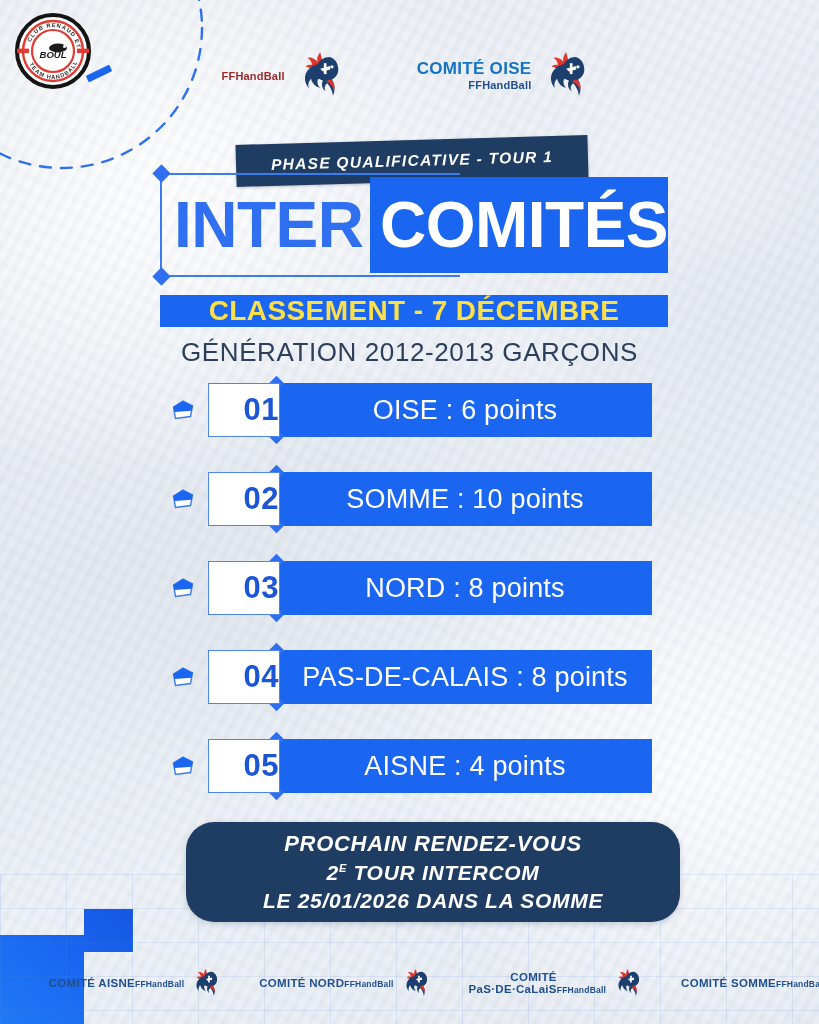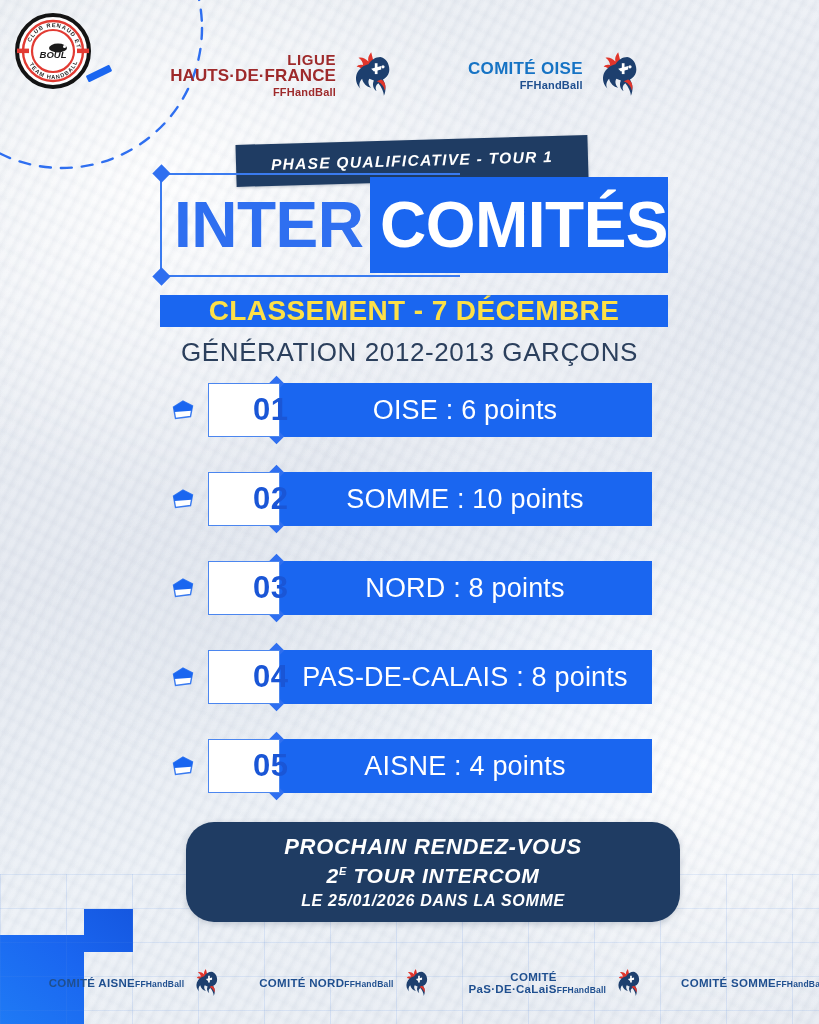--- a/index.html
+++ b/index.html
@@ -142,21 +142,21 @@
     display:flex;align-items:center;padding-left:172px;
   }
   .bullet{
     position:absolute;left:172px;top:50%;transform:translateY(-50%);
     width:22px;height:20px;
   }
   .bullet svg{display:block;}
   .rank-num-box{
     position:relative;margin-left:36px;width:72px;height:54px;
     background:#ffffff;border:1.5px solid #4b86ef;
-    display:flex;align-items:center;justify-content:flex-start;
+    display:flex;align-items:center;justify-content:flex-end;
     box-sizing:border-box;z-index:2;padding-left:44px;
   }
   .rank-num-box span{
     color:#1a56d6;font-size:31px;font-weight:bold;letter-spacing:.5px;
   }
   .rank-bar{
     position:relative;flex:0 0 auto;width:374px;height:54px;background:#1a66f0;
     display:flex;align-items:center;justify-content:center;
     margin-left:-2px;
   }
@@ -182,21 +182,21 @@
     background:#1f3c63;border-radius:28px;
     display:flex;flex-direction:column;align-items:center;justify-content:center;
     box-shadow:0 2px 6px rgba(20,40,70,.2);
   }
   .next-card .nl{
     color:#ffffff;font-weight:bold;font-style:italic;letter-spacing:.7px;
     white-space:nowrap;
   }
   .next-card .nl1{font-size:22px;}
   .next-card .nl2{font-size:21px;margin-top:4px;}
-  .next-card .nl3{font-size:16px;margin-top:4px;}
+  .next-card .nl3{font-size:21px;margin-top:4px;}
   .next-card sup{font-size:11px;vertical-align:super;}
 
   
   .footer-logos{
     position:absolute;left:0;bottom:14px;width:819px;height:54px;
     display:flex;align-items:center;justify-content:center;gap:34px;
     padding-left:96px;box-sizing:border-box;
   }
   .flogo{display:flex;align-items:center;gap:5px;}
   .flogo .fw{display:flex;align-items:flex-end;line-height:1.05;}
@@ -255,24 +255,20 @@
       <text font-family="Liberation Sans, sans-serif" font-size="5.6" font-weight="bold" fill="#2a2a2a" letter-spacing="1">
         <textPath href="#arcBot" startOffset="14%">TEAM  HANDBALL</textPath>
       </text>
     </svg>
   </div>
 
   <div class="header-logos">
 
     <div class="logo-lockup ligue">
       <div class="logo-words">
-        <div class="lw-main">
-          <span class="l1">LIGUE</span>
-          <span class="l2">HAUTS·DE·FRANCE</span>
-        </div>
         <div class="lw-sub">FFHandBall</div>
       </div>
       <div class="rooster">
         <svg width="58" height="58" viewBox="0 0 64 64">
           <path d="M30 7 C27 11 26 14 27 17 C23 13 19 12 16 13 C19 15 21 18 21 21 C18 20 15 21 14 23 C17 23 20 25 21 27 L34 23 Z" fill="#e1352b"></path>
           <path d="M40 12 C35 12 30 15 27 20 C22 21 16 25 14 31 C12 37 14 43 18 47 C16 43 17 39 20 36
                    C21 41 25 45 30 46 C27 43 26 39 28 36 L33 38 C31 42 32 47 36 50 C34 46 35 43 38 41
                    C41 45 44 50 44 55 C47 49 46 42 43 37 C47 35 50 31 50 26 C50 19 46 13 40 12 Z" fill="#1d3f6e"></path>
           <path d="M30 25 L41 22 L41 26 L33 28 Z" fill="#ffffff"></path>
           <path d="M34 19 L37 19 L37 31 L34 31 Z" fill="#ffffff"></path>

